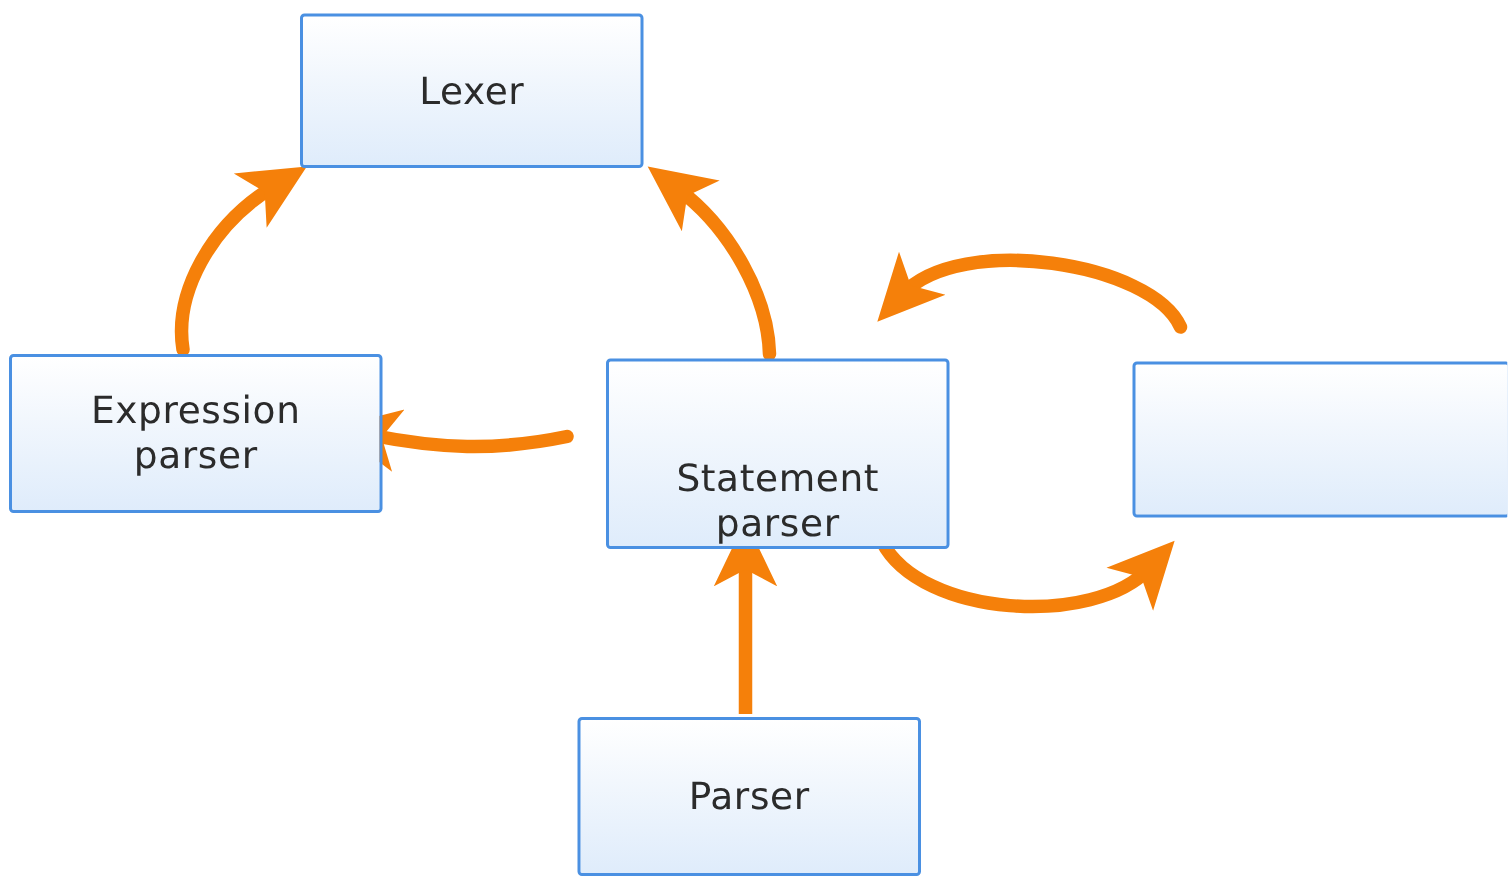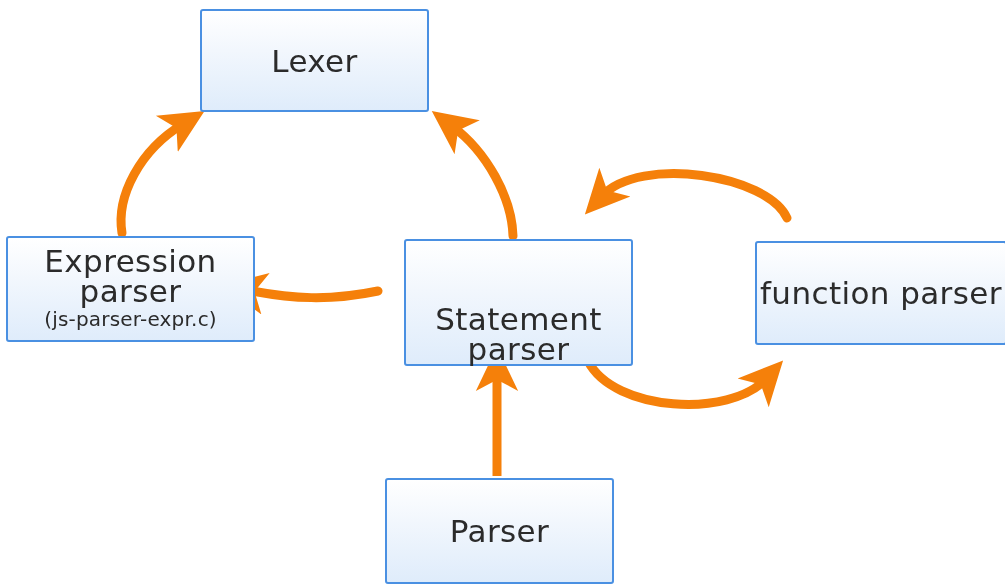--- a/index.html
+++ b/index.html
@@ -24,21 +24,21 @@
     display: flex;
     flex-direction: column;
     align-items: center;
     justify-content: center;
     text-align: center;
     color: #2b2b2b;
     box-shadow: 0 0 0 0 rgba(0,0,0,0);
     z-index: 2;
   }
   .node .title {
-    font-size: 31px;
+    font-size: 25px;
     line-height: 30px;
     letter-spacing: 0.4px;
     white-space: pre-line;
   }
   .node .sub {
     font-size: 20px;
     line-height: 26px;
     letter-spacing: 0.2px;
   }
   #node-lexer   { left: 200px; top: 9px;   width: 229px; height: 103px; }
@@ -80,29 +80,27 @@
     <path d="M497,476 L497,372" fill="none" stroke="#f5800a" stroke-width="9" stroke-linecap="butt" marker-end="url(#ah)"></path>
   </svg>
 
   <div class="node" id="node-lexer">
     <div class="title">Lexer</div>
   </div>
 
   <div class="node" id="node-expr">
     <div class="title">Expression
 parser</div>
-    <div class="sub">(js-parser-expr.c)</div>
   </div>
 
   <div class="node" id="node-statm">
     <div class="title">Statement
 parser</div>
   </div>
 
   <div class="node" id="node-func">
-    <div class="title">function parser</div>
   </div>
 
   <div class="node" id="node-parser">
     <div class="title">Parser</div>
   </div>
 
 </div>
 
 </body></html>

